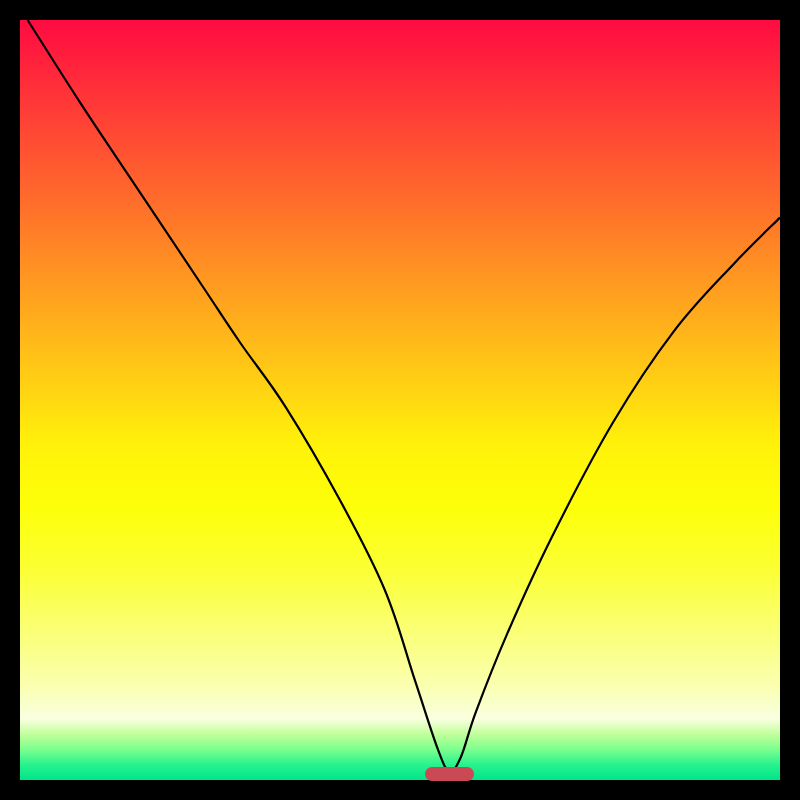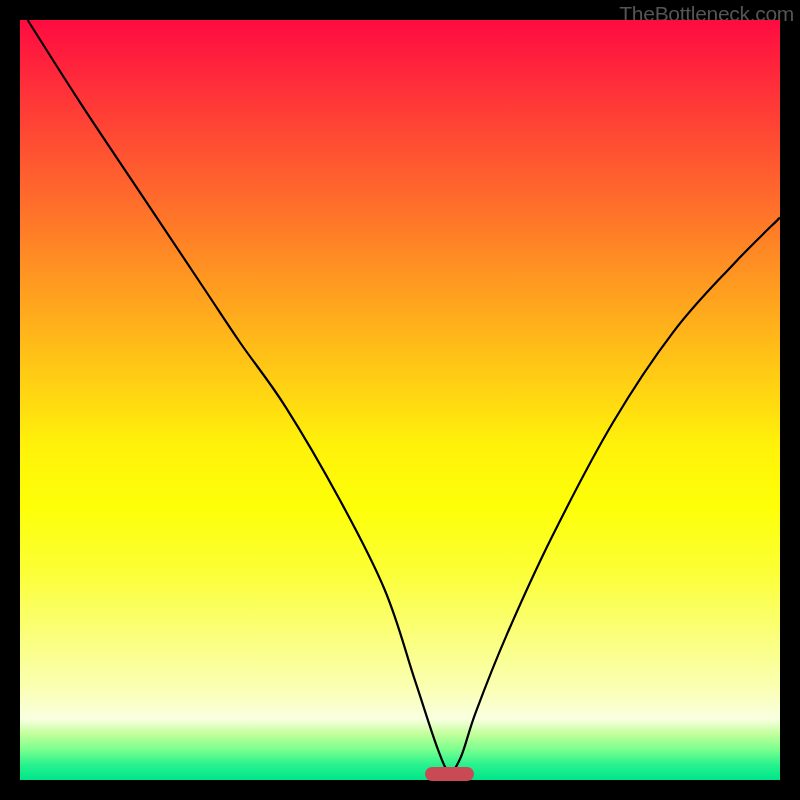--- a/index.html
+++ b/index.html
@@ -62,20 +62,19 @@
   svg.curve path {
     fill: none;
     stroke: #000;
     stroke-width: 2.2;
   }
 </style>
 </head>
 <body>
 
 <div class="container">
-  <div class="watermark">TheBottleneck.com</div>
   <div class="plot-area">
     <svg class="curve" viewBox="0 0 760 760">
       <path d="M 7.6000000000000005 0 C 17.176000000000002 15.048000000000004, 40.28 52.13600000000003, 60.800000000000004 83.60000000000002 C 81.32000000000001 115.06400000000002, 99.71200000000002 141.96799999999996, 121.60000000000001 174.79999999999995 C 143.488 207.63199999999995, 164.616 239.32399999999998, 182.4 266 C 200.184 292.67600000000004, 205.35199999999998 301.1120000000001, 220.39999999999998 323.00000000000006 C 235.44799999999998 344.88800000000003, 248.216 359.55600000000004, 266 387.6 C 283.784 415.644, 301.416 445.968, 319.2 478.8 C 336.984 511.632, 351.12 537.168, 364.8 570 C 378.48 602.832, 385.62399999999997 632.4720000000001, 395.2 661.2 C 404.776 689.928, 411.84400000000005 713.4576000000001, 418.00000000000006 729.6 C 424.15600000000006 745.7424, 425.296 749.512, 429.4 750.88 C 433.50399999999996 752.248, 436.01199999999994 747.8704, 440.79999999999995 737.2 C 445.58799999999997 726.5296000000001, 447.792 713.488, 456 691.6 C 464.208 669.712, 472.72 647.0640000000001, 486.40000000000003 615.6 C 500.08000000000004 584.136, 512.848 555.1039999999999, 532 516.8 C 551.152 478.496, 570.912 439.736, 592.8000000000001 402.8 C 614.6880000000001 365.86400000000003, 631.712 340.32800000000003, 653.6 311.6 C 675.488 282.872, 695.2479999999999 263.7199999999999, 714.4 243.19999999999993 C 733.552 222.67999999999992, 751.792 205.808, 760 197.60000000000002"></path>
     </svg>
     <div class="marker" style="width: 49.4px; left: 404.7px; top: 746.92px; background: rgb(201, 74, 85);"></div>
   </div>
 </div>
 
 </body></html>

